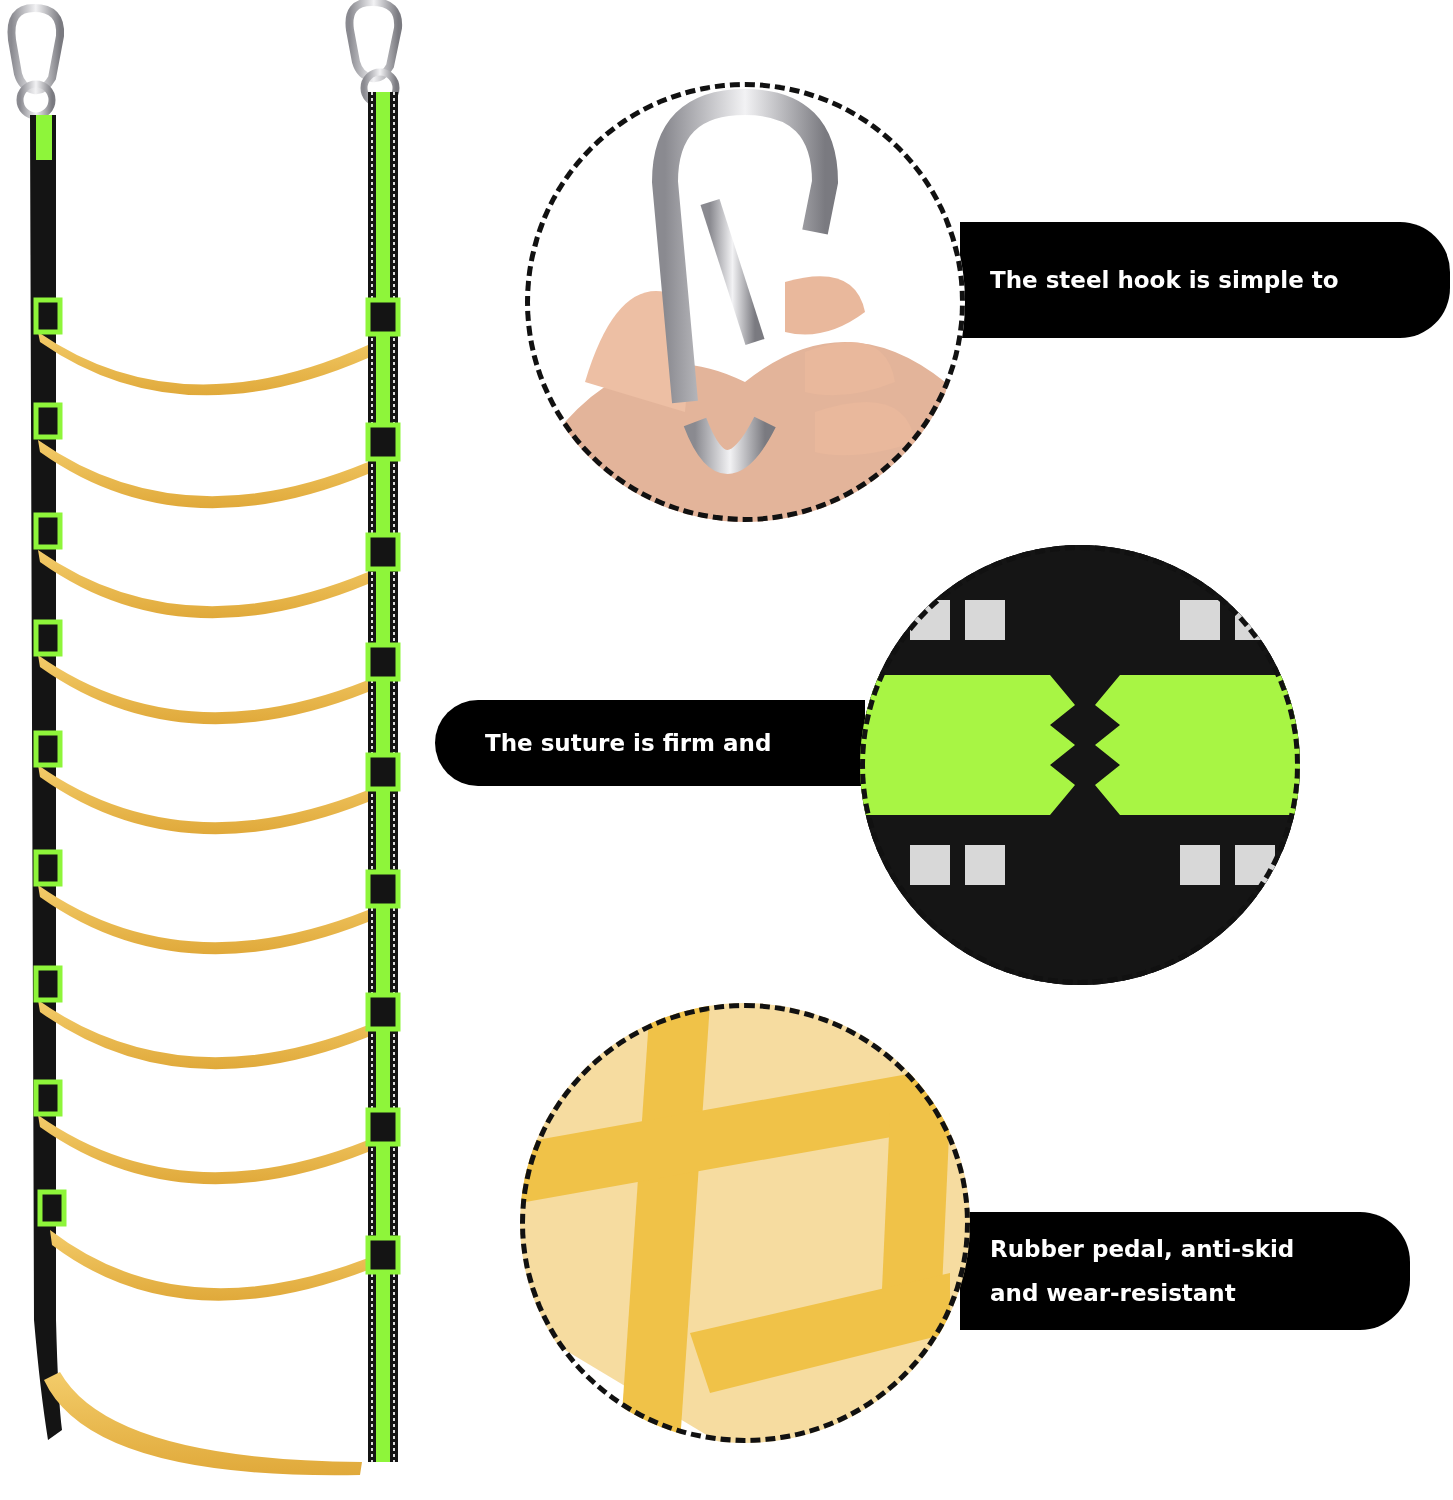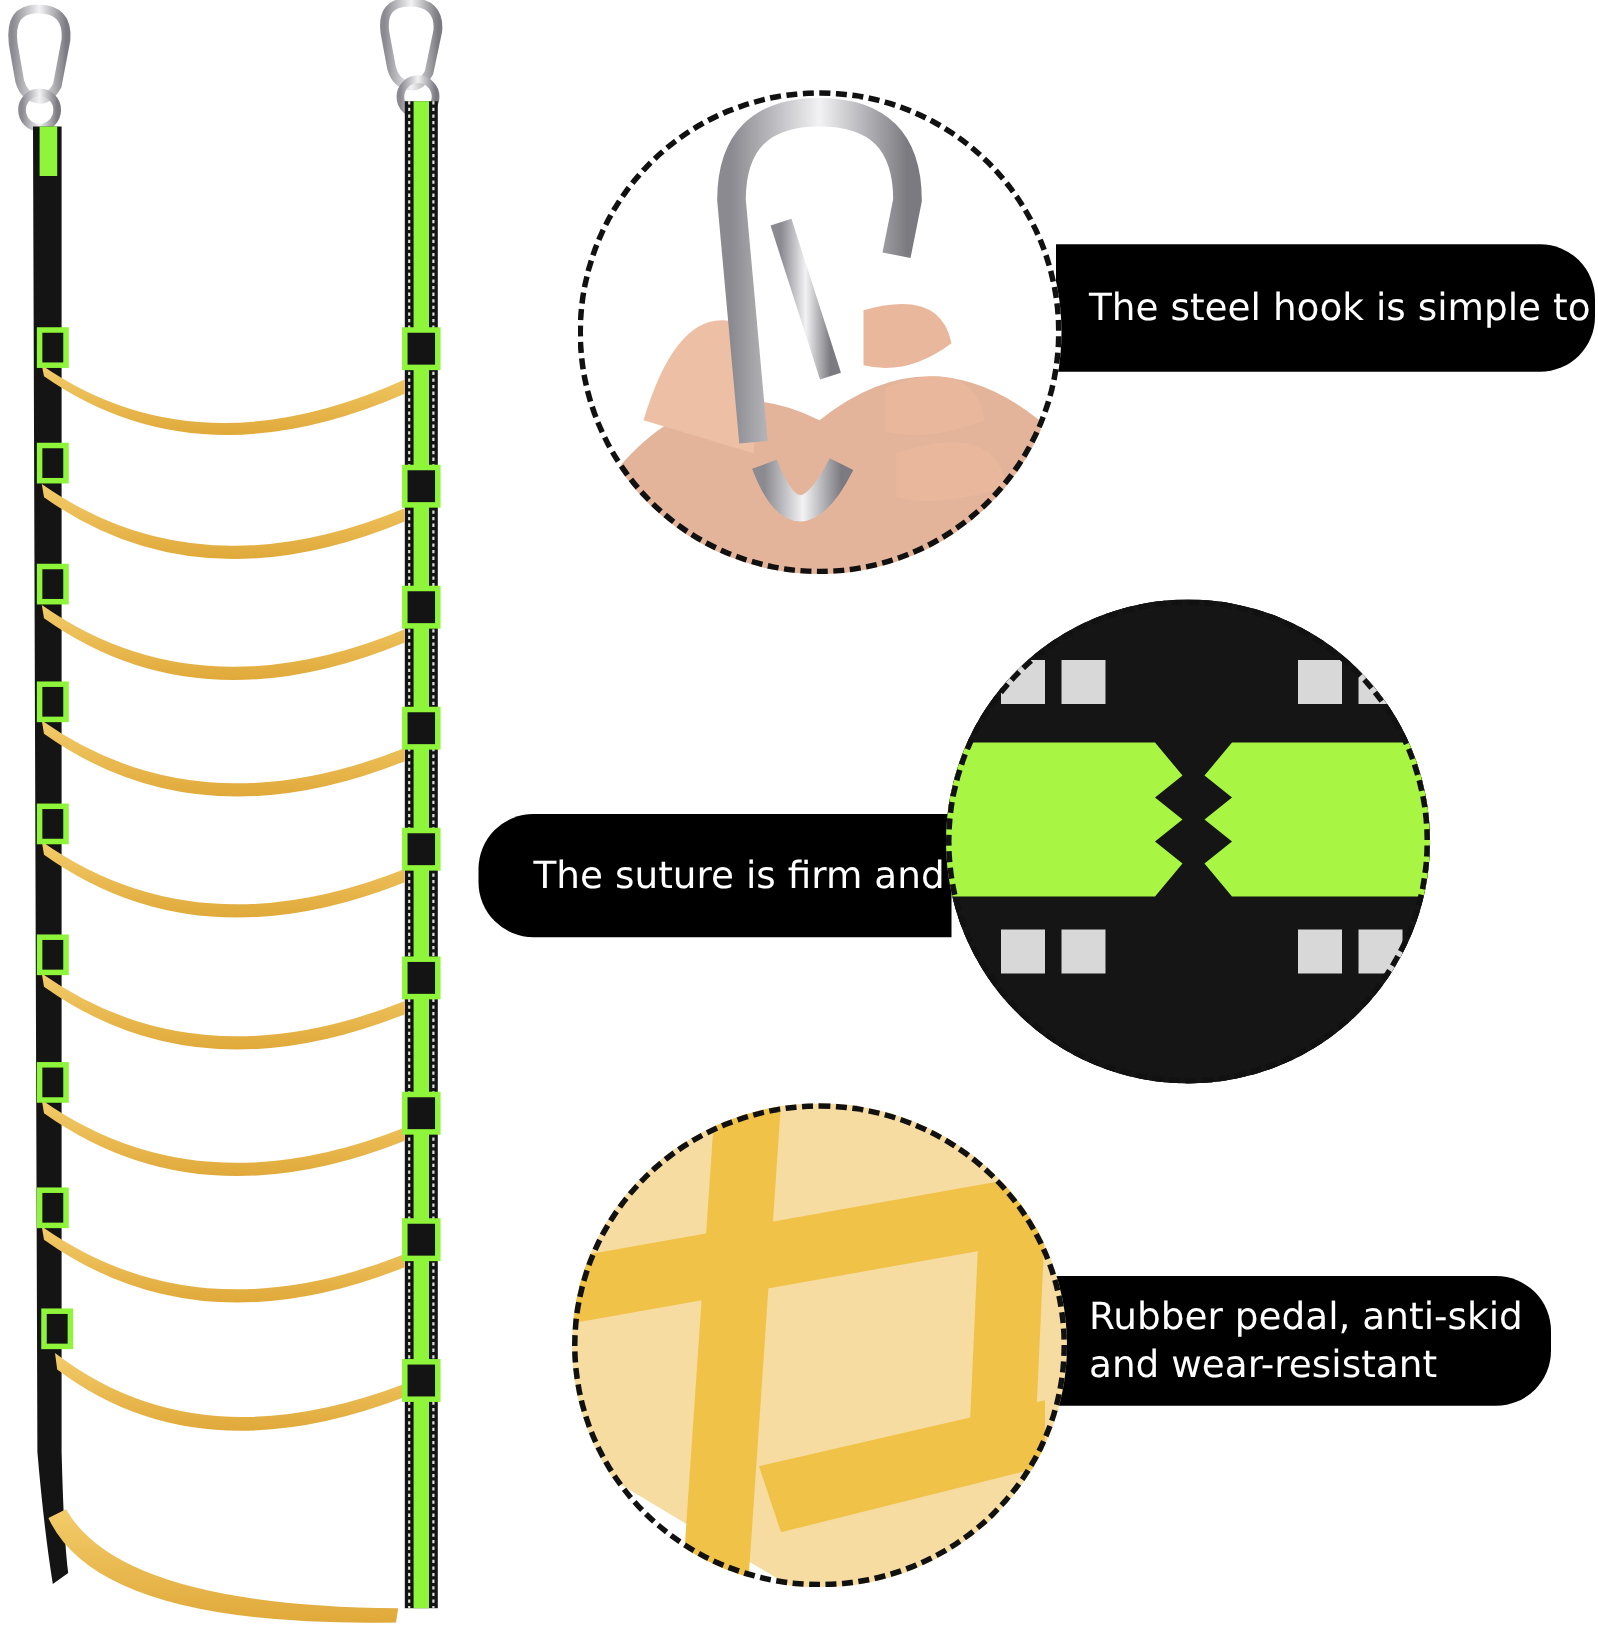--- a/index.html
+++ b/index.html
@@ -1,20 +1,20 @@
 <!DOCTYPE html>
 <html><head>
 <meta charset="utf-8">
 <style>
   html, body { margin: 0; padding: 0; background: #ffffff; }
   body { width: 1453px; height: 1500px; position: relative; overflow: hidden; font-family: "DejaVu Sans", sans-serif; }
   .ladder { position: absolute; left: 0; top: 0; width: 460px; height: 1500px; }
   .circle { position: absolute; border-radius: 50%; overflow: hidden; }
   .circle-frame { position: absolute; border-radius: 50%; border: 5px dashed #111; box-sizing: border-box; pointer-events: none; }
-  .callout { position: absolute; background: #000; color: #fff; font-weight: normal; font-size: 34px; line-height: 44px; box-sizing: border-box; display: flex; flex-direction: column; justify-content: center; }
+  .callout { position: absolute; background: #000; color: #fff; font-weight: bold; font-size: 23px; line-height: 44px; box-sizing: border-box; display: flex; flex-direction: column; justify-content: center; }
   .callout span { display: block; white-space: nowrap; }
   .callout-right { border-radius: 0 50px 50px 0; padding-left: 30px; }
   .callout-left { border-radius: 50px 0 0 50px; padding-left: 50px; }
 </style>
 </head>
 <body>
 
 <svg class="ladder" viewBox="0 0 460 1500" xmlns="http://www.w3.org/2000/svg">
   <defs>
     <linearGradient id="metal" x1="0" x2="1">
@@ -94,21 +94,21 @@
     <path d="M260 200 Q330 180 340 230 Q300 260 260 250 Z" fill="#e9b89c"></path>
     <path d="M280 270 Q360 240 370 300 Q320 320 280 310 Z" fill="#e9b89c"></path>
     <path d="M290 330 Q380 300 390 360 Q330 380 290 370 Z" fill="#e9b89c"></path>
     <path d="M160 320 L140 100 Q140 20 220 20 Q300 20 300 100 L290 150" fill="none" stroke="url(#metal)" stroke-width="26"></path>
     <path d="M185 120 L230 260" stroke="url(#metal)" stroke-width="20"></path>
     <path d="M170 340 Q200 420 240 340" fill="none" stroke="url(#metal)" stroke-width="24"></path>
   </svg>
 </div>
 <div class="circle-frame" style="left:525px; top:82px; width:440px; height:440px;"></div>
 
-<div class="callout callout-left" style="left:435px; top:740px; width:430px; height:112px;">
+<div class="callout callout-left" style="left:435px; top:700px; width:430px; height:86px;">
   <span>The suture is firm and</span>
 </div>
 <div class="circle" style="left:860px; top:545px; width:440px; height:440px; background:#151515;">
   <svg width="440" height="440" viewBox="0 0 440 440">
     <rect x="0" y="0" width="440" height="440" fill="#151515"></rect>
     <g fill="#d8d8d8">
       <rect x="50" y="55" width="40" height="40"></rect>
         <rect x="105" y="55" width="40" height="40"></rect>
       <rect x="320" y="55" width="40" height="40"></rect>
         <rect x="375" y="55" width="40" height="40"></rect>
@@ -116,21 +116,21 @@
         <rect x="105" y="300" width="40" height="40"></rect>
       <rect x="320" y="300" width="40" height="40"></rect>
         <rect x="375" y="300" width="40" height="40"></rect>
     </g>
     <path d="M0 130 L190 130 L215 160 L190 180 L215 200 L190 220 L215 240 L190 270 L0 270 Z" fill="#a8f544"></path>
     <path d="M440 130 L260 130 L235 160 L260 180 L235 200 L260 220 L235 240 L260 270 L440 270 Z" fill="#a8f544"></path>
   </svg>
 </div>
 <div class="circle-frame" style="left:860px; top:545px; width:440px; height:440px;"></div>
 
-<div class="callout callout-right" style="left:960px; top:1160px; width:450px; height:118px;">
+<div class="callout callout-right" style="left:960px; top:1212px; width:450px; height:118px;">
   <span>Rubber pedal, anti-skid</span>
   <span>and wear-resistant</span>
 </div>
 <div class="circle" style="left:520px; top:1003px; width:450px; height:440px;">
   <svg width="450" height="440" viewBox="0 0 450 440">
     <path d="M0 0 L300 0 L450 110 L450 440 L200 440 L0 320 Z" fill="#f6dca0"></path>
     <path d="M130 0 L190 0 L160 440 L100 440 Z" fill="#f0c248"></path>
     <path d="M0 140 L450 60 L450 120 L0 200 Z" fill="#f0c248"></path>
     <path d="M370 110 L430 110 L420 330 L360 330 Z" fill="#f0c248"></path>
     <path d="M170 330 L430 270 L430 330 L190 390 Z" fill="#f0c248"></path>

